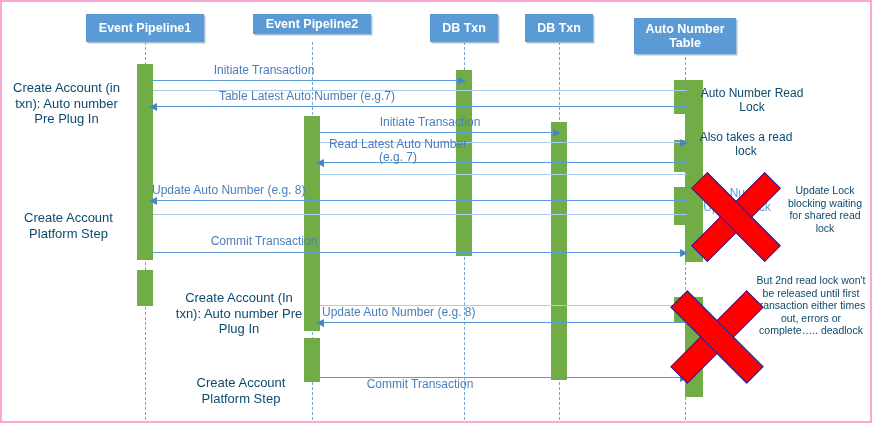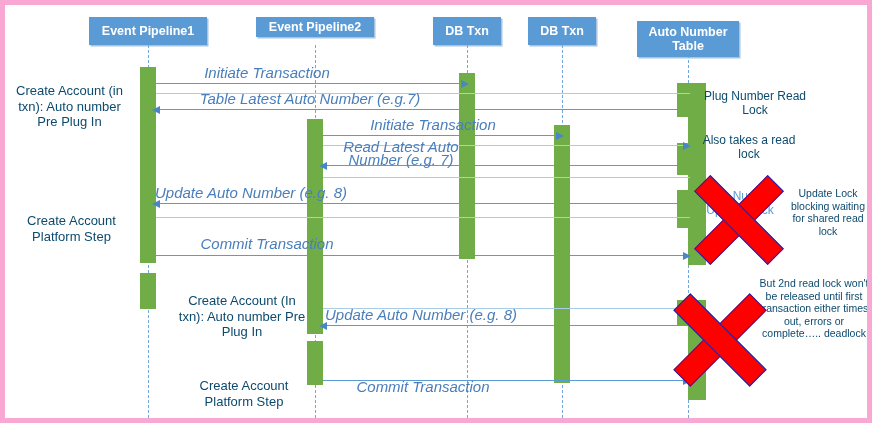--- a/index.html
+++ b/index.html
@@ -1,19 +1,19 @@
 <!DOCTYPE html>
 <html><head>
 <meta charset="utf-8">
 <style>
   html,body{margin:0;padding:0;background:#fff;}
   body{font-family:"Liberation Sans",sans-serif;}
   #canvas{
     position:relative;width:872px;height:423px;
-    background:#ffffff;border:5px solid #f9a8d4;box-sizing:border-box;
+    background:#ffffff;border:2px solid #f9a8d4;box-sizing:border-box;
     overflow:hidden;
   }
   
   .actor-box{
     position:absolute;background:#5B9BD5;color:#ffffff;
     font-weight:bold;font-size:12.5px;line-height:14px;
     display:flex;align-items:center;justify-content:center;text-align:center;
     box-sizing:border-box;padding:2px 4px;
     box-shadow:1.5px 1.5px 0 rgba(140,175,210,.75);
   }
@@ -26,22 +26,22 @@
   
   .msg{position:absolute;height:0;border-top:1.3px solid #5B9BD5;}
   .msg.pale{border-top-color:#a8cdeb;}
   .arrow{
     position:absolute;width:0;height:0;top:-4.5px;
     border-top:4.5px solid transparent;border-bottom:4.5px solid transparent;
   }
   .arrow.right{right:-1px;border-left:8px solid #4a86c5;}
   .arrow.left{left:-1px;border-right:8px solid #4a86c5;}
   .msg-label{
-    position:absolute;color:#4a7ebb;font-size:15px;line-height:12.5px;
-    text-align:center;white-space:nowrap;background:transparent;font-style:italic;
+    position:absolute;color:#4a7ebb;font-size:12px;line-height:12.5px;
+    text-align:center;white-space:nowrap;background:transparent;
   }
   .msg-label.wrap{white-space:normal;}
   
   .note{
     position:absolute;color:#0c4a6e;font-size:12px;line-height:14px;
     text-align:center;
   }
   .note.big{font-size:13px;line-height:15.5px;}
   .note.small{font-size:10.5px;line-height:12.5px;}
   .note.obscured{color:#5B9BD5;}
@@ -151,21 +151,21 @@
   <div class="msg-label" style="left:328px;top:376px;width:180px;">Commit Transaction</div>
 
   <div class="note big" style="left:2px;top:78px;width:125px;">Create Account (in txn): Auto number Pre Plug In</div>
 
   <div class="note big" style="left:14px;top:208px;width:105px;">Create Account Platform Step</div>
 
   <div class="note big" style="left:172px;top:288px;width:130px;">Create Account (In txn): Auto number Pre Plug In</div>
 
   <div class="note big" style="left:174px;top:373px;width:130px;">Create Account Platform Step</div>
 
-  <div class="note" style="left:694px;top:84px;width:112px;">Plug Number Read Lock</div>
+  <div class="note" style="left:694px;top:84px;width:112px;">Auto Number Read Lock</div>
 
   <div class="note" style="left:688px;top:128px;width:112px;">Also takes a read lock</div>
 
   <div class="note obscured" style="left:690px;top:184px;width:90px;">Auto Number Update Lock</div>
 
   <div class="note small" style="left:780px;top:182px;width:86px;">Update Lock blocking waiting for shared read lock</div>
 
   <div class="note small" style="left:752px;top:272px;width:114px;">But 2nd read lock won't be released until first transaction either times out, errors or complete….. deadlock</div>
 
   <div class="xmark" style="left:692px;top:175px;width:84px;height:80px;">

